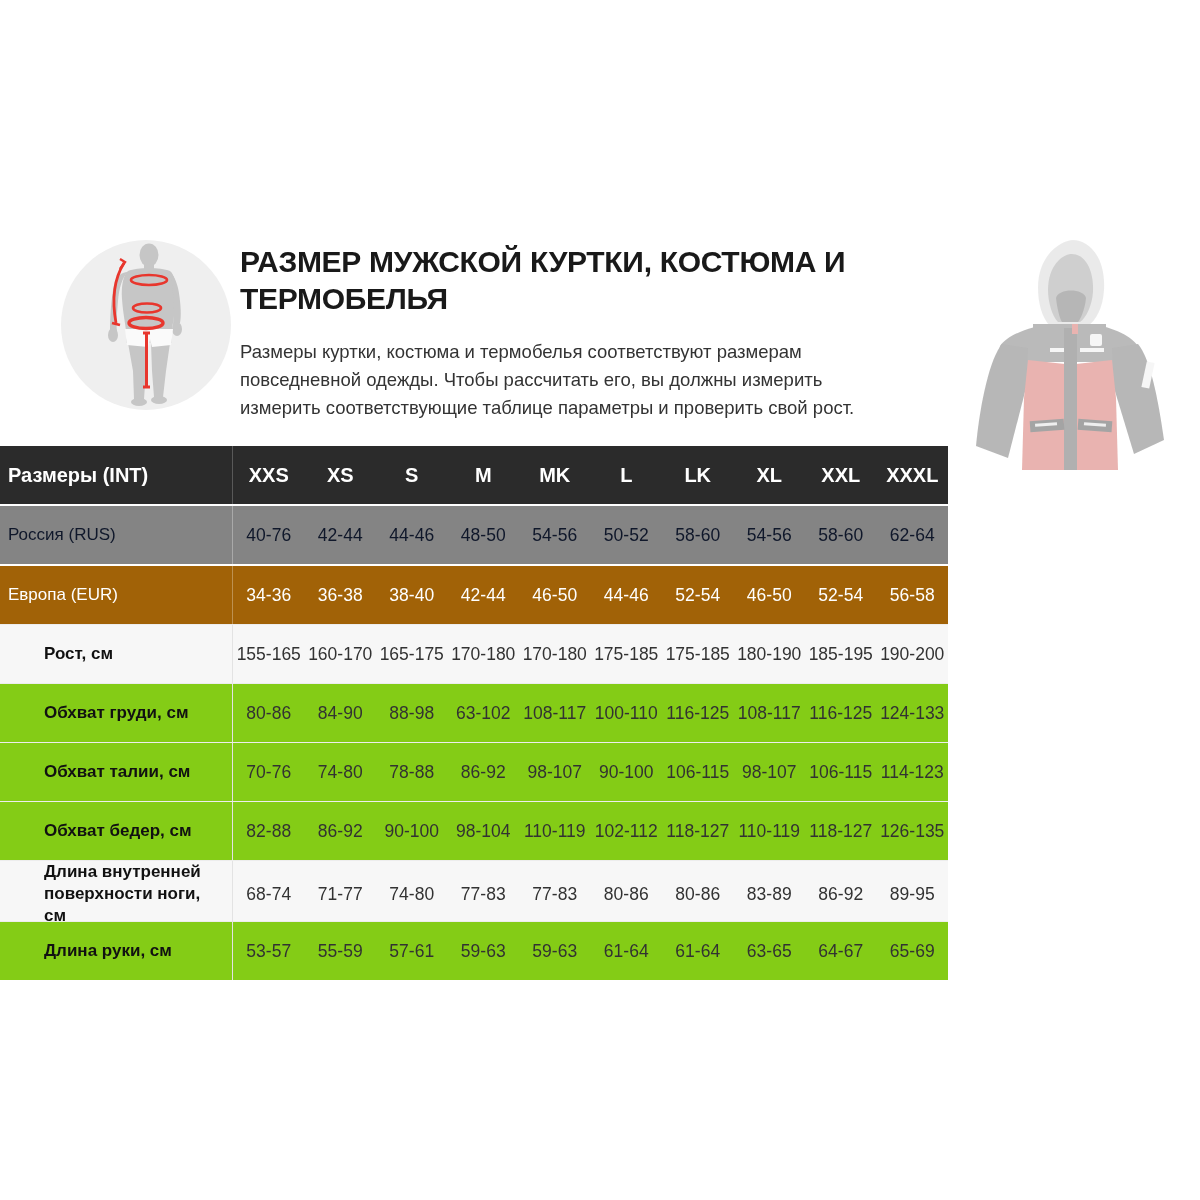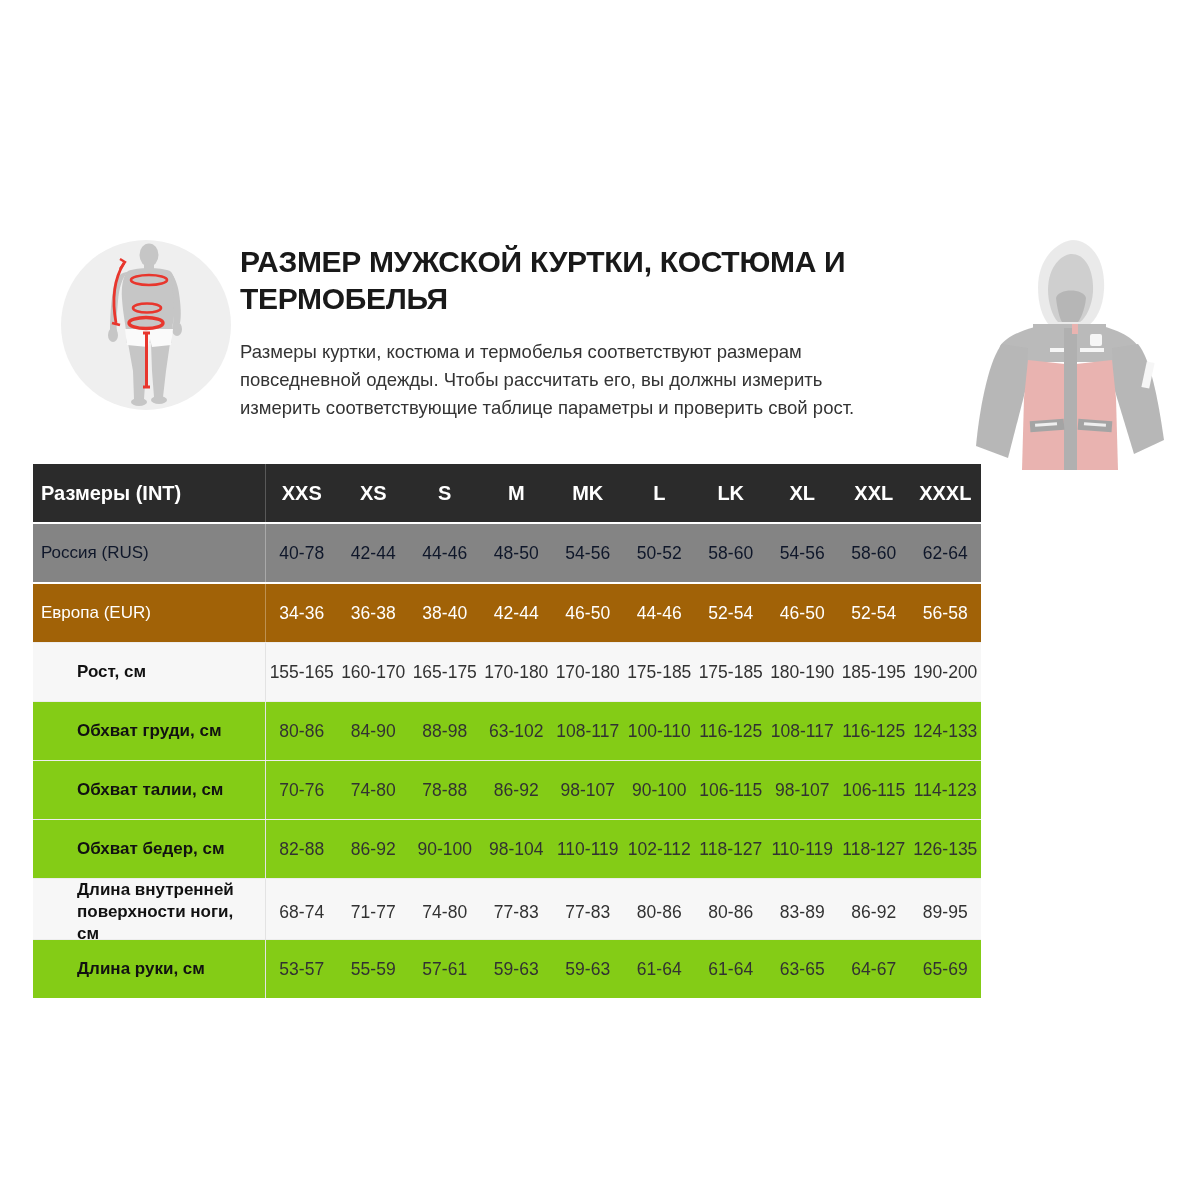--- a/index.html
+++ b/index.html
@@ -20,21 +20,21 @@
     margin:0;
     font-size:30px;line-height:37px;font-weight:800;
     letter-spacing:-0.3px;color:#191919;text-transform:uppercase;
   }
   .intro-desc{
     margin:21px 0 4px 0;width:660px;
     font-size:18.5px;line-height:28px;color:#333333;
   }
 
   
-  .size-table{position:absolute;left:0;top:464px;width:948px;padding-left:33px;}
+  .size-table{position:absolute;left:0;top:446px;width:948px;}
   .table-row{
     display:grid;
     grid-template-columns:233px repeat(10,1fr);
     height:58px;
   }
   .row--tall{height:60px;}
   .cell{display:flex;align-items:center;}
   .cell-label{
     padding-left:8px;font-weight:700;font-size:17px;line-height:1.3;
     padding-right:6px;
@@ -149,21 +149,21 @@
         <div class="cell cell-value">M</div>
         <div class="cell cell-value">MK</div>
         <div class="cell cell-value">L</div>
         <div class="cell cell-value">LK</div>
         <div class="cell cell-value">XL</div>
         <div class="cell cell-value">XXL</div>
         <div class="cell cell-value">XXXL</div>
       </div>
       <div class="table-row row--rus">
         <div class="cell cell-label">Россия (RUS)</div>
-        <div class="cell cell-value">40-78</div>
+        <div class="cell cell-value">40-76</div>
         <div class="cell cell-value">42-44</div>
         <div class="cell cell-value">44-46</div>
         <div class="cell cell-value">48-50</div>
         <div class="cell cell-value">54-56</div>
         <div class="cell cell-value">50-52</div>
         <div class="cell cell-value">58-60</div>
         <div class="cell cell-value">54-56</div>
         <div class="cell cell-value">58-60</div>
         <div class="cell cell-value">62-64</div>
       </div>

